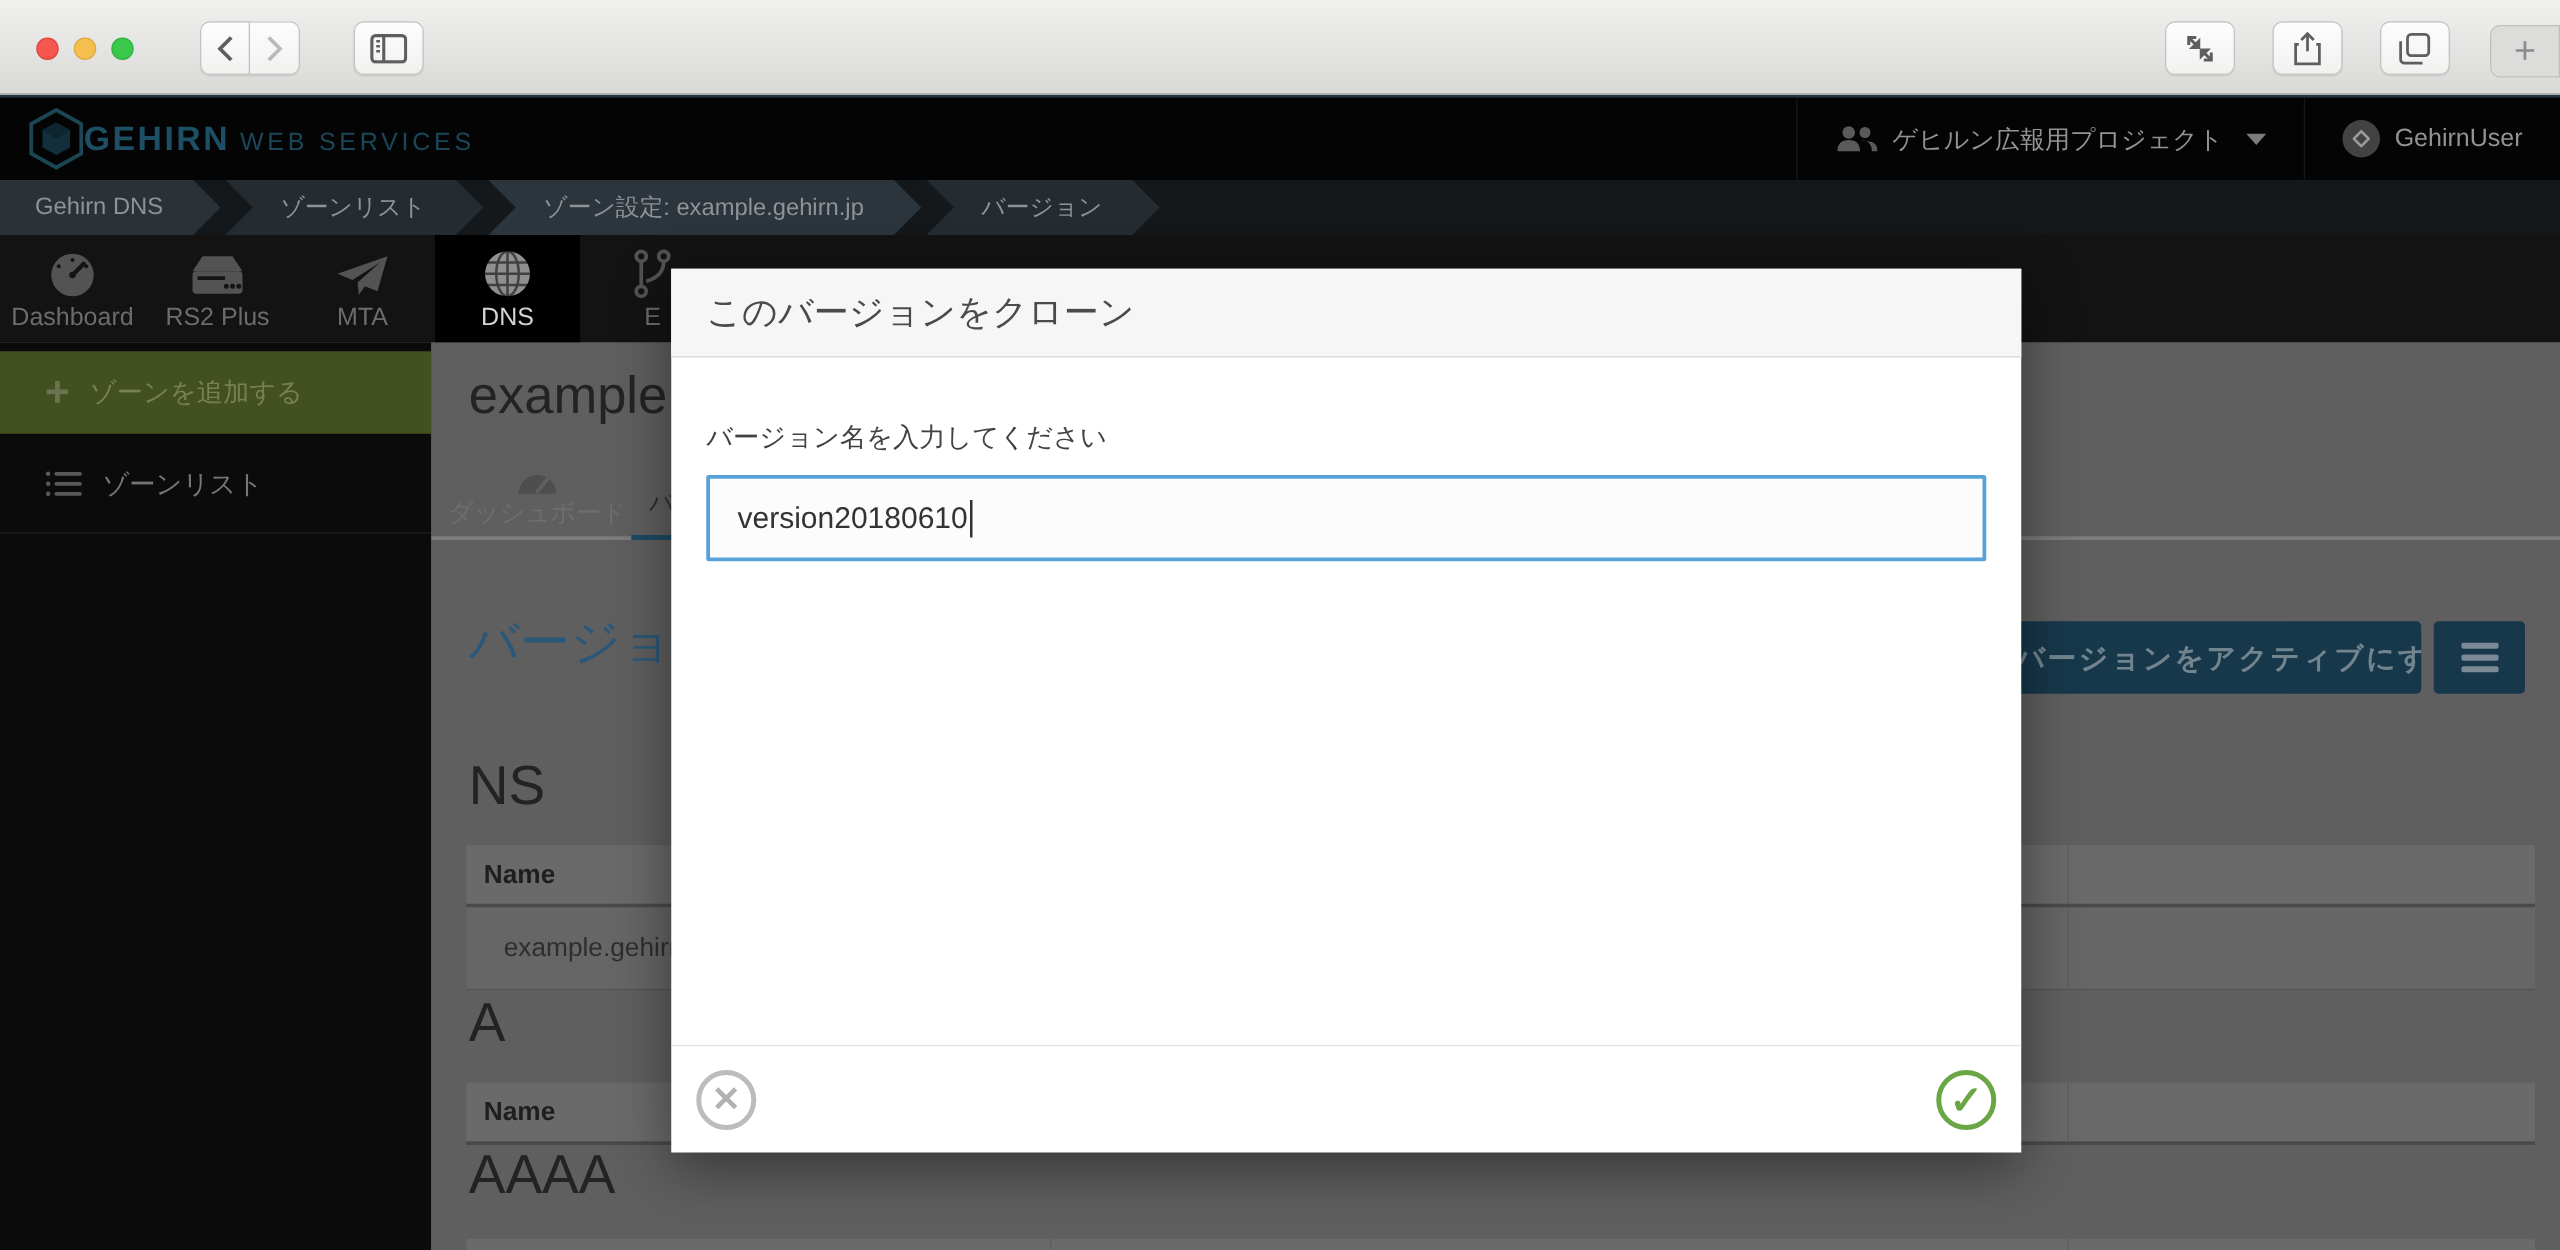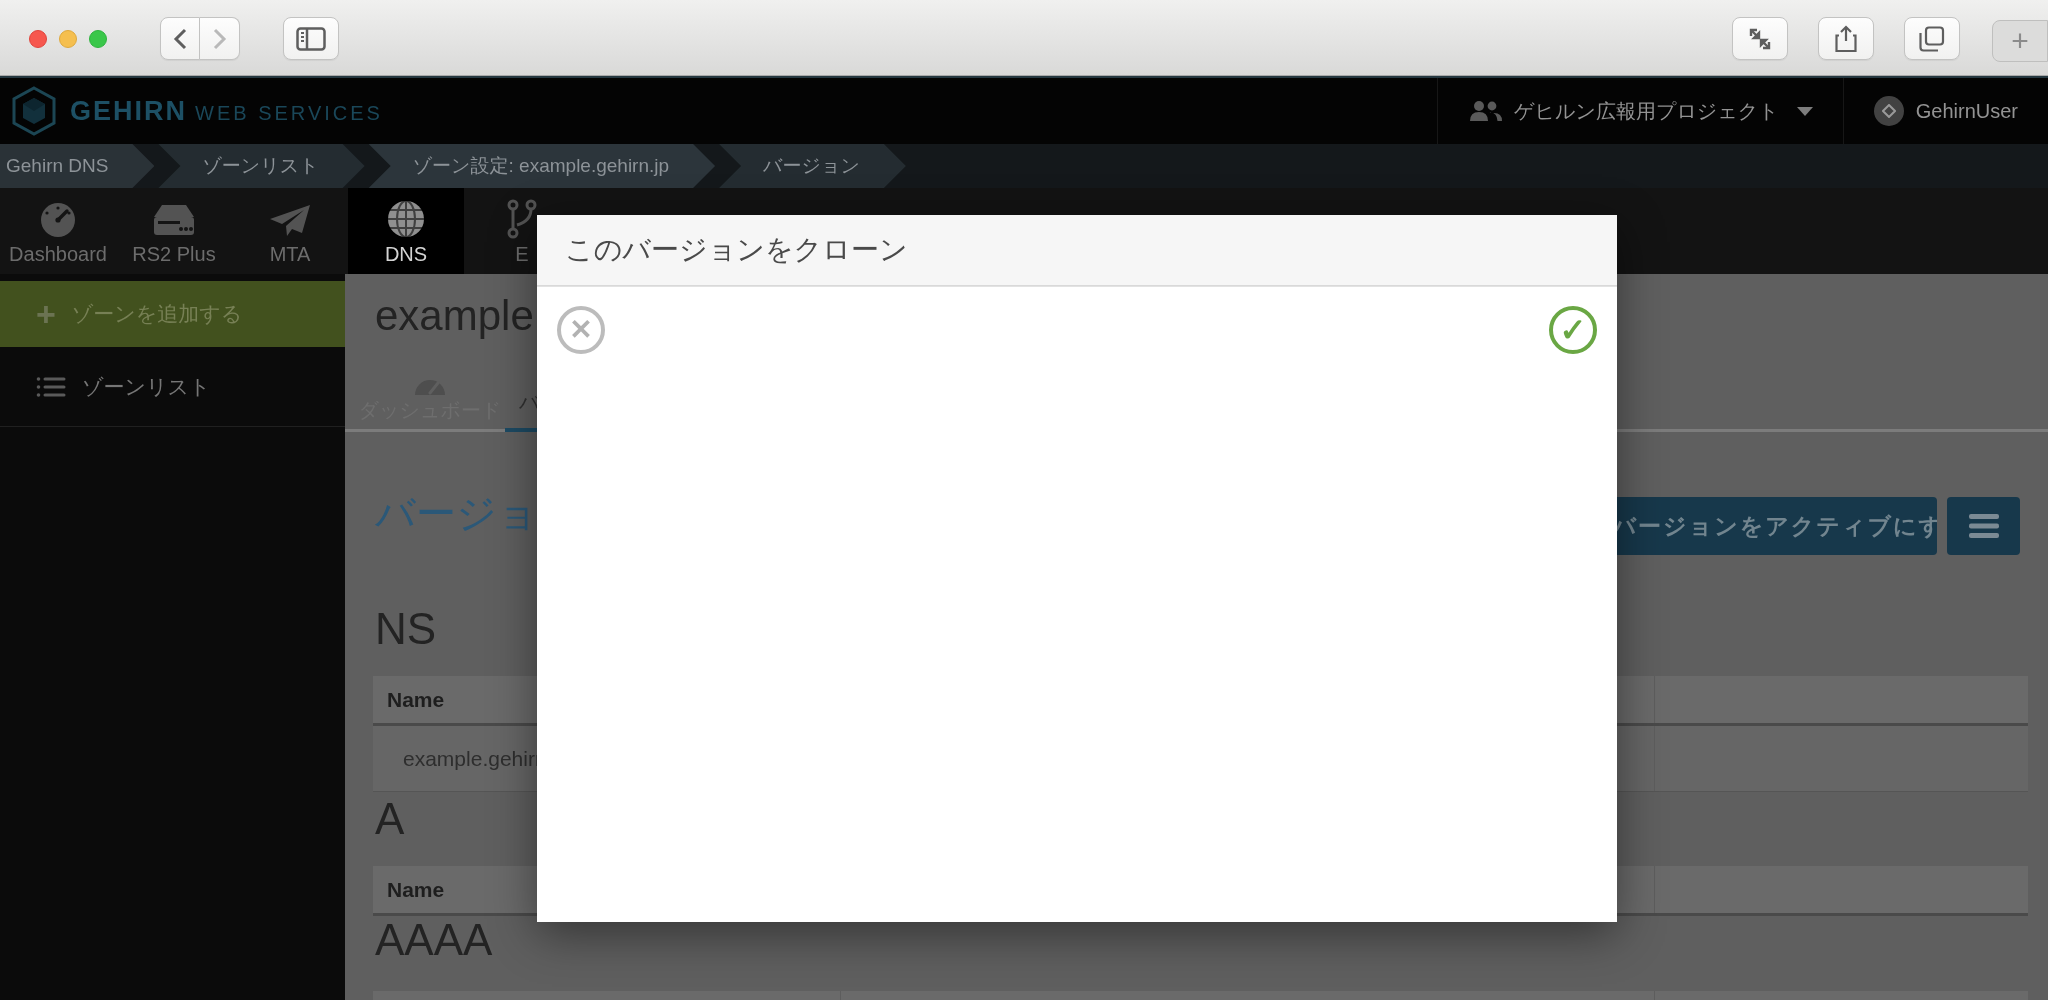--- a/index.html
+++ b/index.html
@@ -22,38 +22,38 @@
   .navgroup .cbtn { position:static; width:40px; }
   .navgroup .cbtn:first-child { border-radius:8px 0 0 8px; }
   .navgroup .cbtn:last-child { border-radius:0 8px 8px 0; border-left:none; color:#b9b9b9; }
   .newtab { position:absolute; left:1992px; top:20px; width:56px; height:42px;
     background:#dcdcdb; border:1px solid #bfbfbe; border-radius:8px 0 0 8px; display:flex;
     align-items:center; justify-content:center; color:#8b8b8b; font-size:30px; font-weight:300; }
 
   
   .appheader { position:absolute; left:0; top:76px; width:2048px; height:68px; background:#040404;
     border-top:2px solid #243740; display:flex; align-items:center; }
-  .brand { display:flex; align-items:center; gap:14px; padding-left:12px; }
+  .brand { display:flex; align-items:center; padding-left:23px; }
   .brand-name { color:#1d5065; font-size:27px; font-weight:bold; letter-spacing:2px; }
   .brand-suffix { color:#1a4759; font-size:20px; letter-spacing:3px; margin-left:8px; }
   .hright { margin-left:auto; display:flex; height:100%;text-align:center; }
   .hitem { display:flex; align-items:center; gap:12px; padding:0 30px; border-left:1px solid #171717;
     color:#939393; font-size:20px; }
   .chev { width:0; height:0; border-left:8px solid transparent; border-right:8px solid transparent;
     border-top:9px solid #7d7d7d; margin-left:6px; }
   .avatar { width:30px; height:30px; border-radius:50%; background:#424242; display:flex;
     align-items:center; justify-content:center; color:#9a9a9a; font-size:15px; }
 
   
   .crumbs { position:absolute; left:0; top:144px; width:2048px; height:44px; background:#14181b;
     display:flex; overflow:hidden; }
   .crumb { position:relative; display:flex; align-items:center; color:#8d9398; font-size:19px;
     padding:0 46px 0 44px; margin-right:4px;
     clip-path:polygon(0 0, calc(100% - 22px) 0, 100% 50%, calc(100% - 22px) 100%, 0 100%, 22px 50%); }
-  .crumb:first-child { padding-left:6px; clip-path:polygon(0 0, calc(100% - 22px) 0, 100% 50%, calc(100% - 22px) 100%, 0 100%); }
+  .crumb:first-child { padding-left:28px; clip-path:polygon(0 0, calc(100% - 22px) 0, 100% 50%, calc(100% - 22px) 100%, 0 100%); }
   .c1 { background:#2a3237; } .c2 { background:#242c31; } .c3 { background:#2c353b; } .c4 { background:#242c31; }
 
   
   .modules { position:absolute; left:0; top:188px; width:2048px; height:86px; background:#131313; display:flex; }
   .module { width:116px; height:86px; display:flex; flex-direction:column; align-items:center;
     justify-content:flex-end; padding-bottom:8px; gap:4px; color:#6c6c6c; font-size:20px; }
   .module .micon { color:#535353; }
   .module.active { background:#000; color:#d4d4d4; }
   .module.active .micon { color:#8f8f8f; }
 
@@ -339,20 +339,27 @@
     <div class="cell c-name"></div>
     <div class="cell c-mid"></div>
     <div class="cell c-last"></div>
   </div>
 </div>
 
 <div class="backdrop"></div>
 
 <div class="modal">
   <div class="m-head">このバージョンをクローン</div>
+  <div class="m-body">
+    <div class="m-label">バージョン名を入力してください</div>
+    <div class="m-input">
+      <span>version20180610</span>
+        <span class="caret"></span>
+    </div>
+  </div>
   <div class="m-foot">
     <div class="roundbtn btn-cancel">
       <span>✕</span>
     </div>
     <div class="roundbtn btn-ok">
       <span>✓</span>
     </div>
   </div>
 </div>
 

